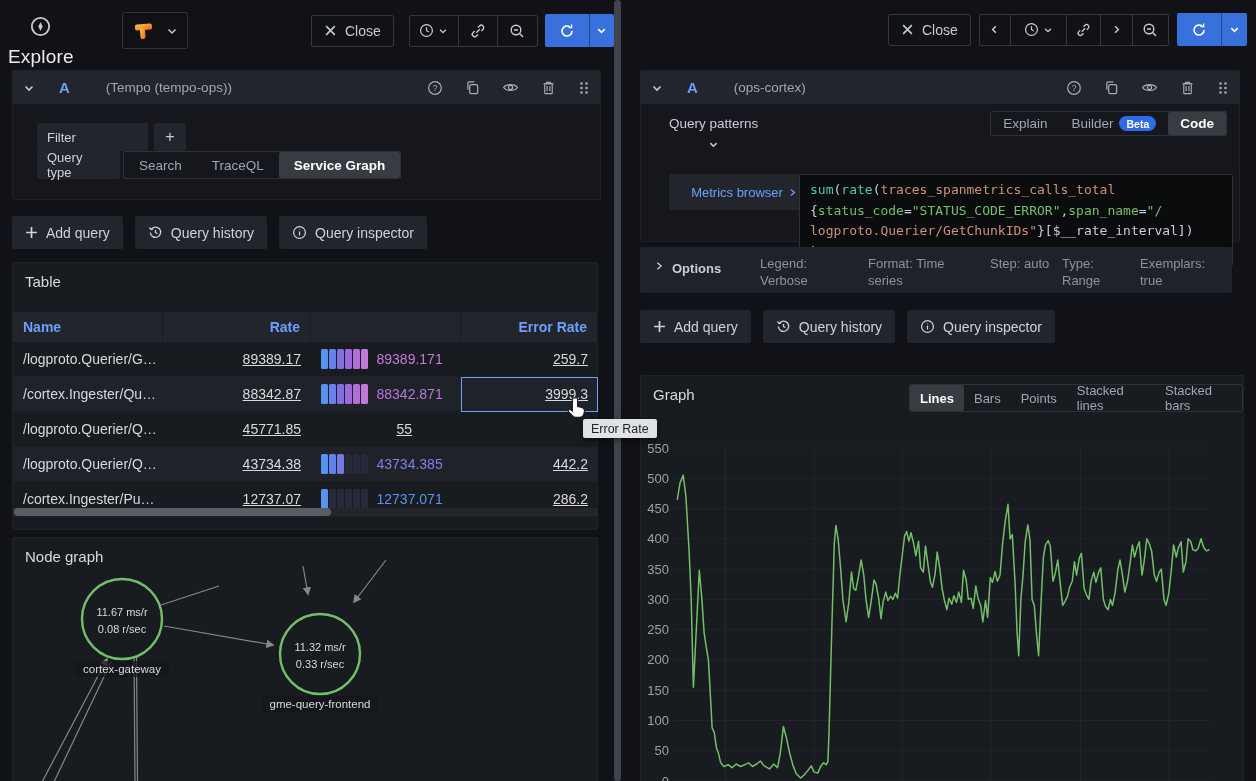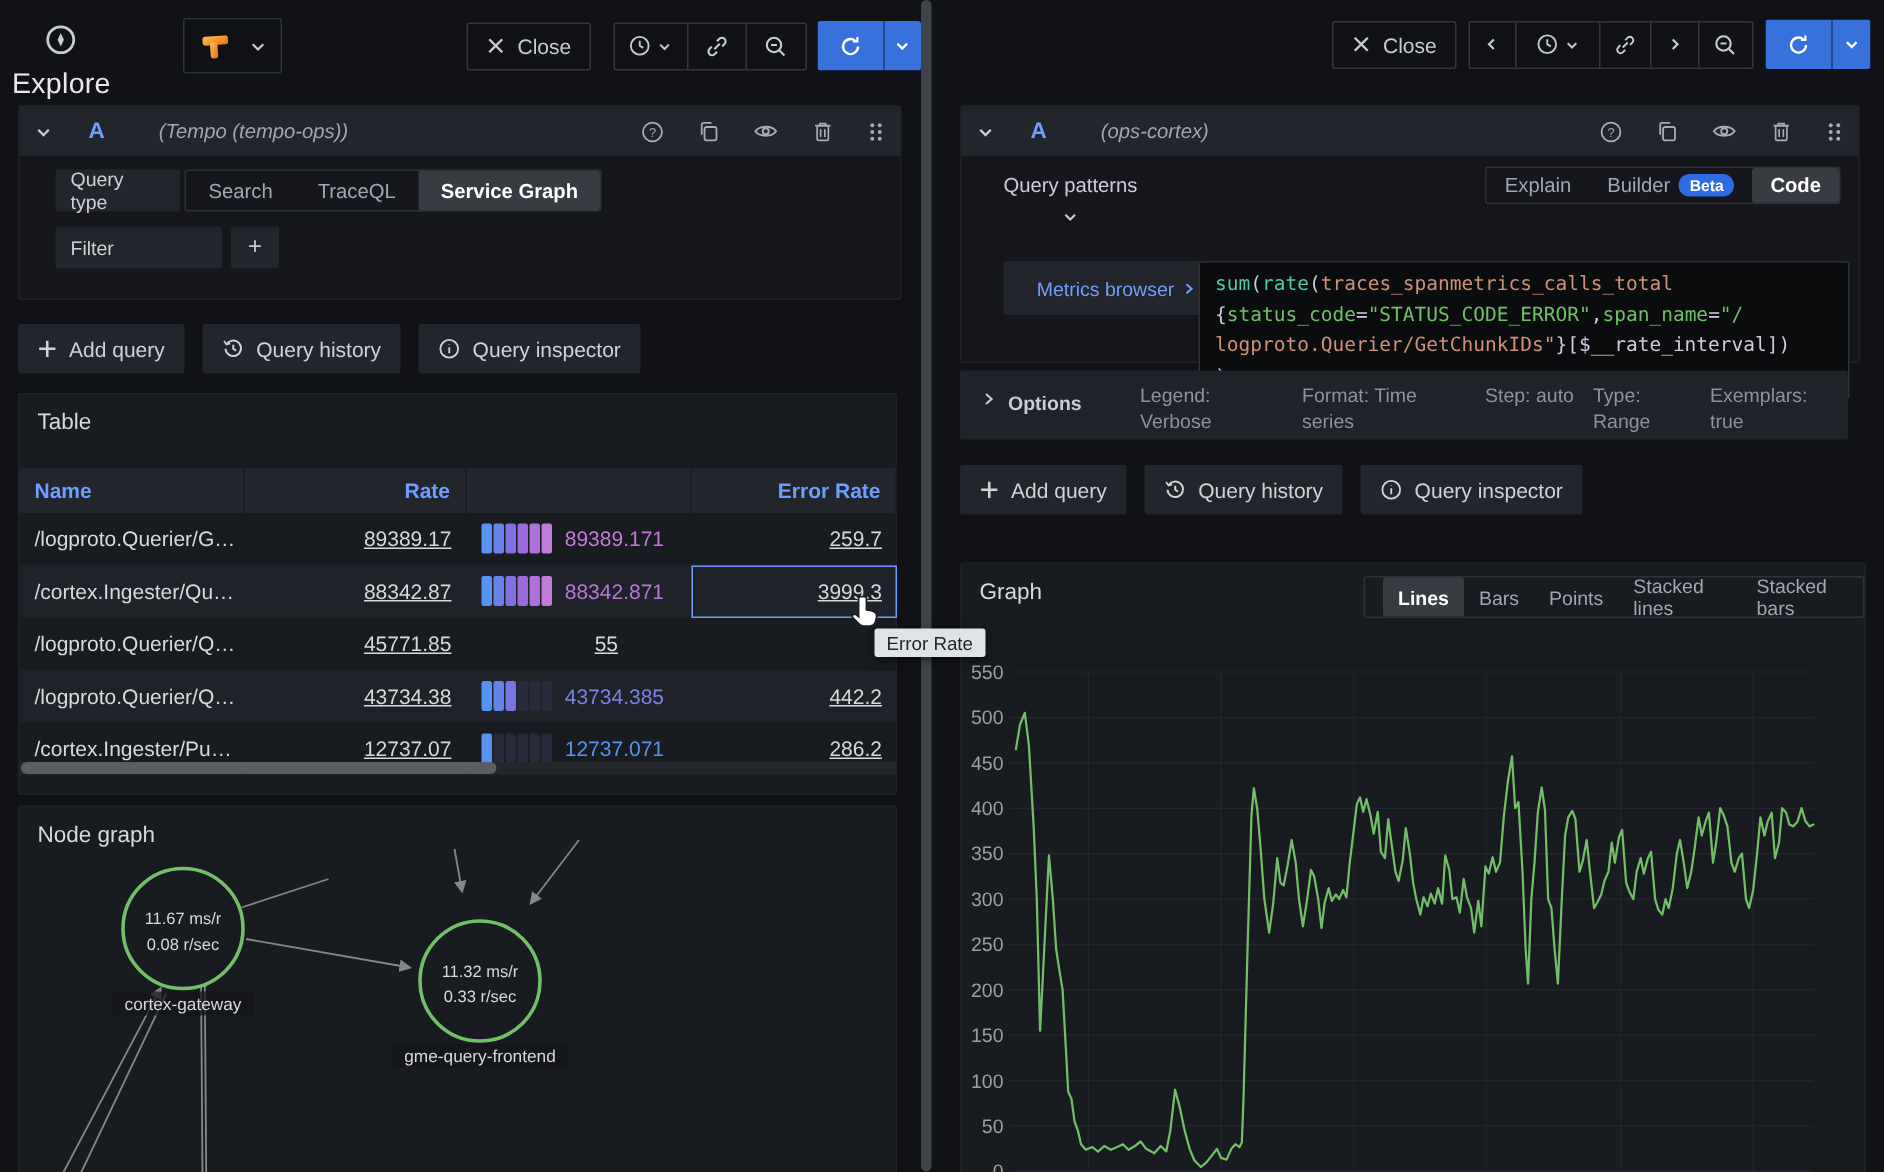--- a/index.html
+++ b/index.html
@@ -25,21 +25,21 @@
   .tb-seg { display:flex; align-items:center; justify-content:center; gap:4px; padding:0 9px;
     border-right:1px solid #34373c; color:#c7ccd1; cursor:pointer; }
   .tb-seg:last-child { border-right:none; }
   .btn-blue { display:flex; height:33px; border-radius:2px; overflow:hidden; cursor:pointer; }
   .btn-blue .half { background:#3871dc; display:flex; align-items:center; justify-content:center; }
   .btn-blue .half.r { border-left:1px solid rgba(0,0,0,.35); }
   
   .query-card { position:absolute; background:#16171c; border:1px solid #202226; border-radius:2px; }
   .qrow { height:33px; background:#22252b; display:flex; align-items:center; padding:0 10px; gap:10px; }
   .qrow .refid { color:#6e9fff; font-weight:700; font-size:15px; margin-left:14px; }
-  .qrow .dsname { color:#9fa7b3; font-style:italic; font-size:13.5px; margin-left:26px; }
+  .qrow .dsname { color:#9fa7b3; font-size:13.5px; margin-left:26px; }
   .qrow .spacer { flex:1; }
   .qrow .ic { color:#a6adb5; cursor:pointer; }
   .qbody { padding:9px 24px; position:relative; }
   .lbl-box { background:#22252b; border-radius:2px; height:28px; display:inline-flex;
     align-items:center; padding:0 10px; font-size:13px; color:#d0d2d6; font-weight:500; }
   .radio-group { display:inline-flex; height:28px; border:1px solid #2c3235; border-radius:2px;
     align-items:stretch; margin-left:3px; }
   .radio-item { display:flex; align-items:center; padding:0 15px; color:#9fa7b3;
     font-size:13.5px; font-weight:500; cursor:pointer; border-radius:2px; }
   .radio-item.selected { background:#383b42; color:#fff; font-weight:700; }
@@ -86,21 +86,21 @@
     white-space:pre; cursor:text; }
   .tk-fn { color:#4ec9b0; } .tk-metric { color:#ce9178; } .tk-label { color:#73bf69; }
   .tk-str { color:#73bf69; } .tk-str2 { color:#ce9178; } .tk-p { color:#ccccdc; }
   .options-bar { position:absolute; left:12px; top:247px; width:592px; height:46px;
     background:#1f2228; border-radius:2px; cursor:pointer; }
   .options-bar .chev { position:absolute; left:14px; top:14px; color:#c7ccd1; }
   .options-bar .opt-label { position:absolute; left:32px; top:14px; font-size:13px;
     font-weight:700; color:#ccccdc; }
   .opt-pair { position:absolute; top:8px; font-size:13px; line-height:17px; color:#8e939b; }
   
-  .graph-modes { position:absolute; left:265px; top:8px;padding-left:12px; }
+  .graph-modes { position:absolute; left:265px; top:8px; }
   .graph-modes .radio-item { padding:0 10px; font-size:13px; }
   #chart-svg { position:absolute; left:0; top:43px; }
   
   .tooltip { position:absolute; left:583px; top:419px; background:#dfe2e6; color:#1f2328;
     font-size:12.5px; padding:2.5px 8px; border-radius:2px; z-index:50;
     box-shadow:0 2px 6px rgba(0,0,0,.5); white-space:nowrap; }
   #cursor { position:absolute; left:567px; top:396px; z-index:51; }
   svg { display:block; }
 </style>
 </head>
@@ -228,31 +228,31 @@
             <circle cx="3.5" cy="2.5" r="1.3"></circle>
             <circle cx="8.5" cy="2.5" r="1.3"></circle>
             <circle cx="3.5" cy="7" r="1.3"></circle>
             <circle cx="8.5" cy="7" r="1.3"></circle>
             <circle cx="3.5" cy="11.5" r="1.3"></circle>
             <circle cx="8.5" cy="11.5" r="1.3"></circle>
           </svg>
         </span>
     </div>
     <div class="qbody">
+      <div style="display:flex; align-items:center; margin-top:10px;">
+        <span class="lbl-box filter-box">Filter</span>
+        <span class="lbl-box plus-box">+</span>
+      </div>
       <div style="display:flex; align-items:center;">
         <span class="lbl-box" style="width:83px;">Query type</span>
         <div class="radio-group">
           <span class="radio-item">Search</span>
           <span class="radio-item">TraceQL</span>
           <span class="radio-item selected">Service Graph</span>
         </div>
-      </div>
-      <div style="display:flex; align-items:center; margin-top:10px;">
-        <span class="lbl-box filter-box">Filter</span>
-        <span class="lbl-box plus-box">+</span>
       </div>
     </div>
   </div>
 
   <div class="actions" style="left:12px; top:216px;">
     <div class="btn">
       <svg width="13" height="13" viewBox="0 0 12 12" stroke="#d0d2d6" stroke-width="1.6">
           <path d="M6 1 V11 M1 6 H11"></path>
         </svg>
       <span>Add query</span>

